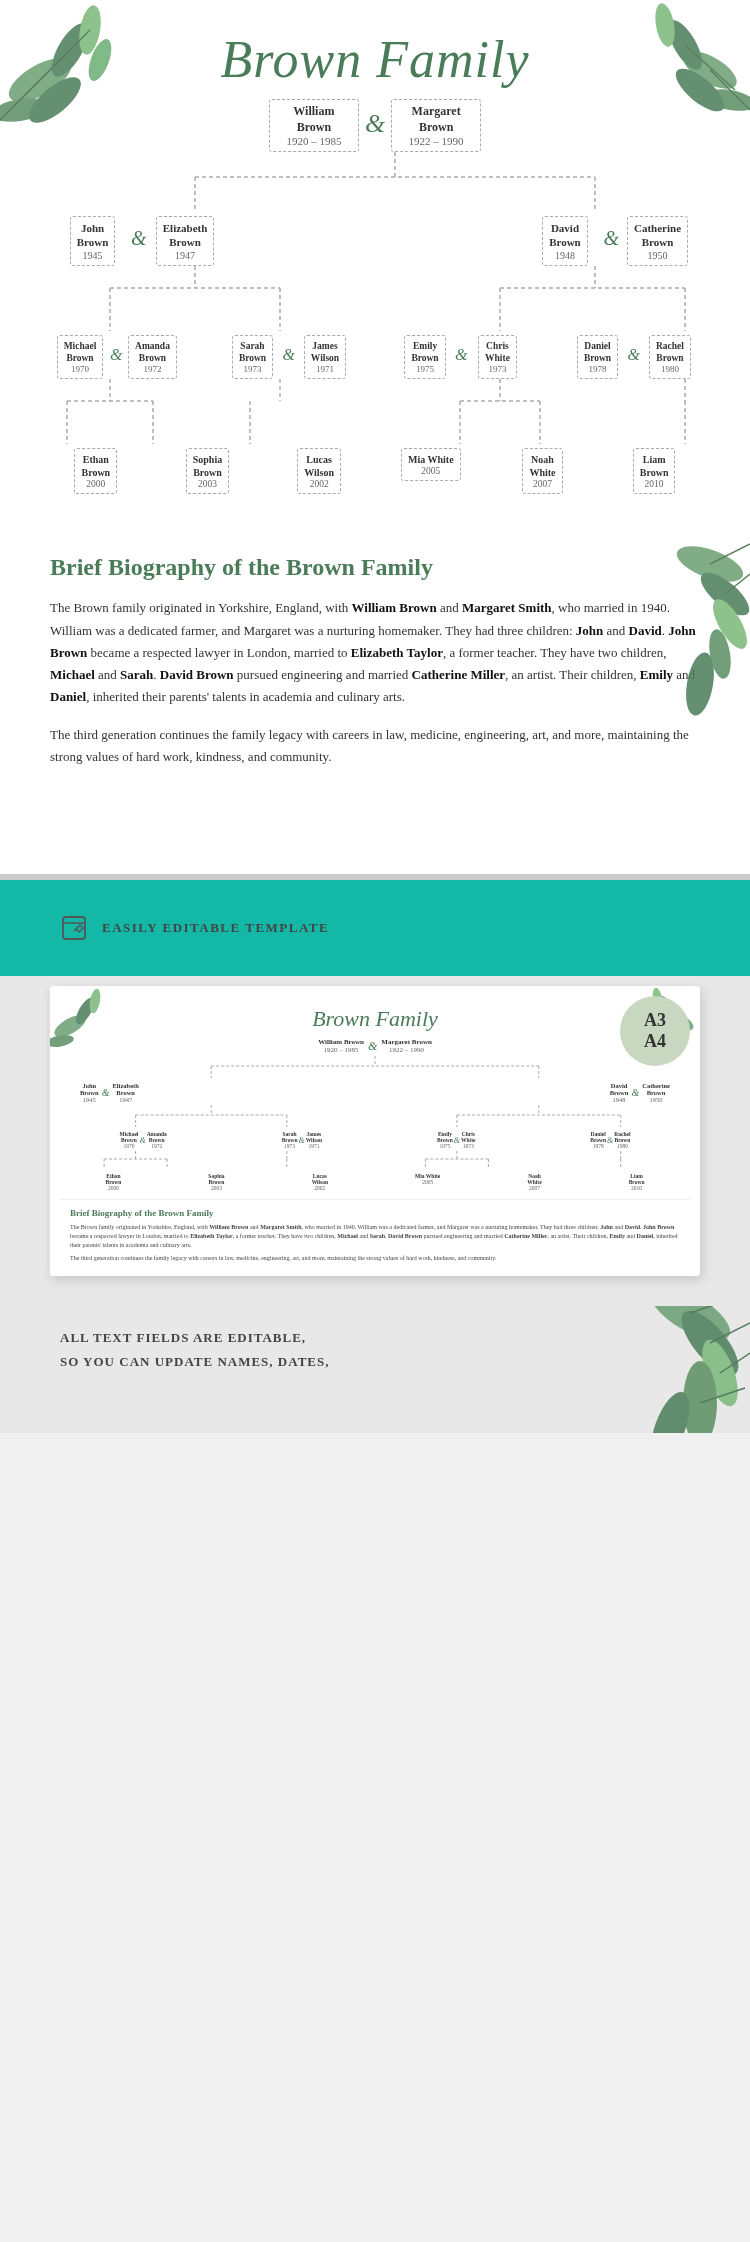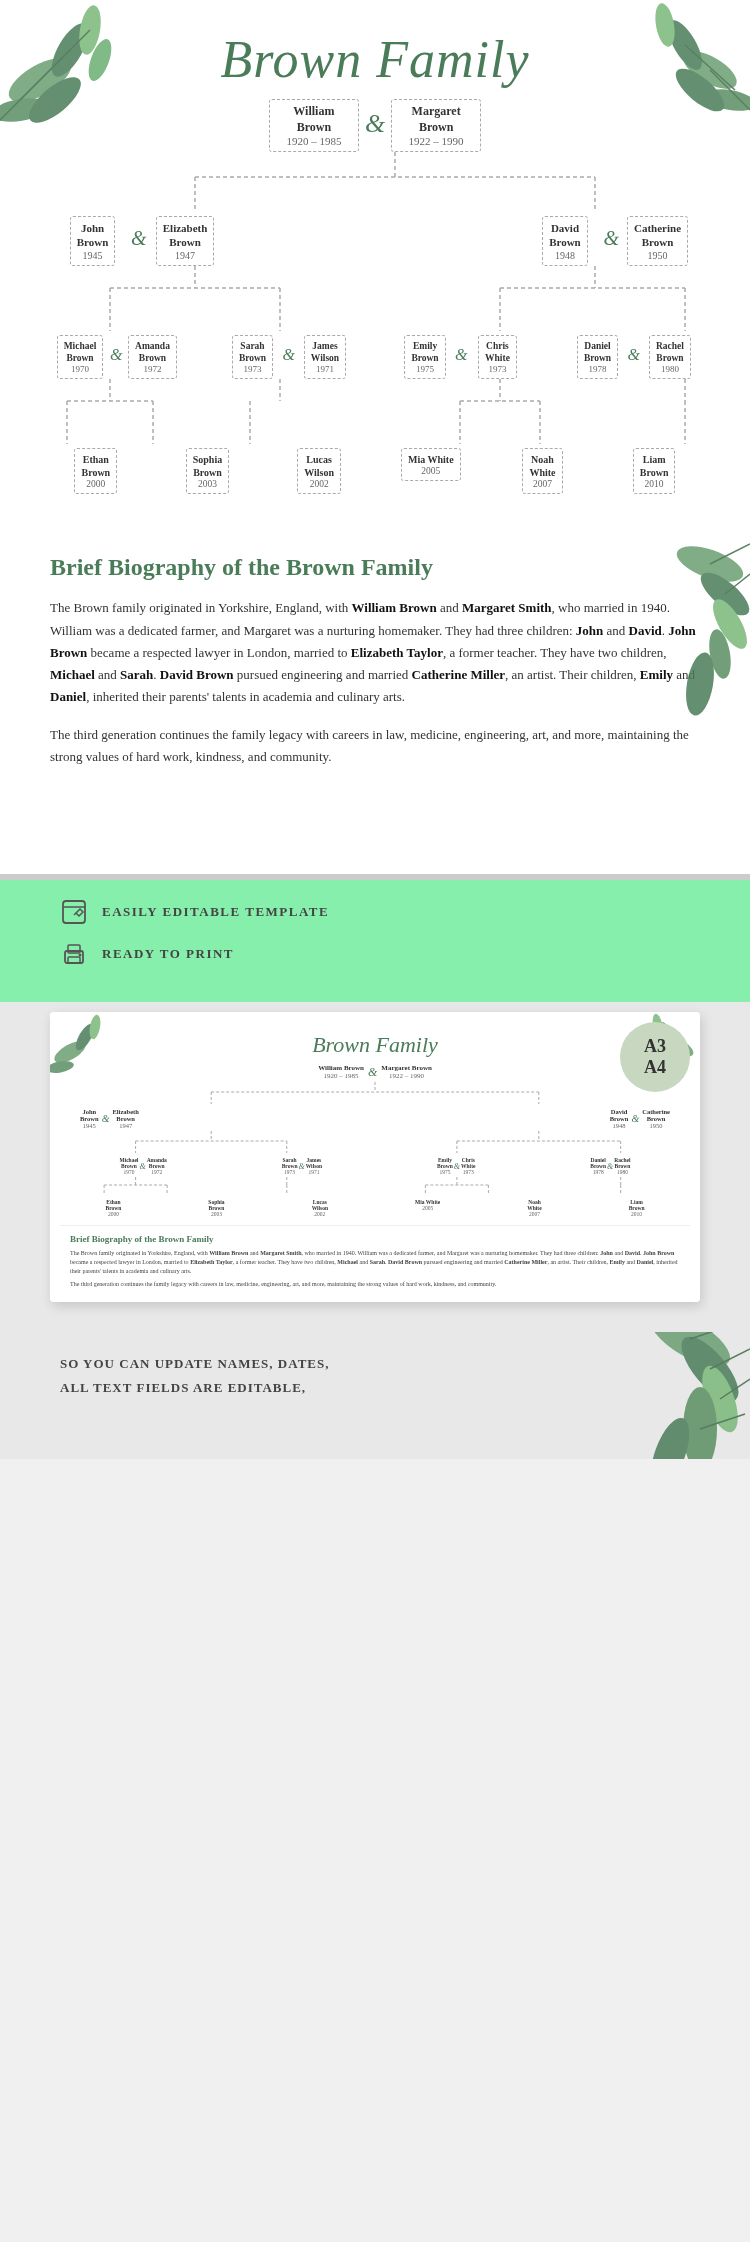--- a/index.html
+++ b/index.html
@@ -181,22 +181,22 @@
     .bio-text {
       font-size: 13px;
       line-height: 1.7;
       color: #333;
       margin-bottom: 16px;
     }
     .bio-text b { color: #111; }
 
     
     .section-info {
-      background: #86efac;
-      padding: 18px 40px 20px 60px;
+      background: #14b8a6;
+      padding: 34px 40px 20px 60px;
     }
     .info-item {
       display: flex;
       align-items: center;
       gap: 14px;
       margin-bottom: 14px;
     }
     .info-icon {
       width: 28px;
       height: 28px;
@@ -560,31 +560,20 @@
     <div class="info-icon">
       <svg width="28" height="28" viewBox="0 0 28 28">
         <rect x="3" y="3" width="22" height="22" rx="3" fill="none" stroke="#555" stroke-width="1.8"></rect>
         <line x1="3" y1="9" x2="25" y2="9" stroke="#555" stroke-width="1.5"></line>
         <path d="M16 15 L20 11 L23 14 L19 18 Z" fill="none" stroke="#555" stroke-width="1.5"></path>
         <line x1="14" y1="17" x2="16" y2="15" stroke="#555" stroke-width="1.5"></line>
       </svg>
     </div>
     <span class="info-label">EASILY EDITABLE TEMPLATE</span>
   </div>
-  <div class="info-item">
-    <div class="info-icon">
-      <svg width="28" height="28" viewBox="0 0 28 28">
-        <rect x="5" y="11" width="18" height="12" rx="2" fill="none" stroke="#555" stroke-width="1.8"></rect>
-        <rect x="8" y="5" width="12" height="8" rx="1" fill="none" stroke="#555" stroke-width="1.5"></rect>
-        <rect x="8" y="17" width="12" height="6" rx="1" fill="none" stroke="#555" stroke-width="1.5"></rect>
-        <circle cx="20" cy="15" r="1.5" fill="#555"></circle>
-      </svg>
-    </div>
-    <span class="info-label">READY TO PRINT</span>
-  </div>
 </div>
 
 <div class="preview-section">
 
   <div class="a3a4-badge">
     <span>A3</span>
     <span>A4</span>
   </div>
 
   <div class="preview-card">
@@ -730,15 +719,15 @@
         <ellipse cx="130" cy="170" rx="42" ry="17" fill="#5a8f62" transform="rotate(90 130 170)"></ellipse>
         <ellipse cx="100" cy="195" rx="38" ry="15" fill="#4a7c59" transform="rotate(110 100 195)"></ellipse>
         <line x1="120" y1="80" x2="180" y2="60" stroke="#3d6b45" stroke-width="1.5"></line>
         <line x1="140" y1="110" x2="180" y2="90" stroke="#3d6b45" stroke-width="1.5"></line>
         <line x1="150" y1="140" x2="180" y2="120" stroke="#3d6b45" stroke-width="1.5"></line>
         <line x1="130" y1="170" x2="175" y2="155" stroke="#3d6b45" stroke-width="1.5"></line>
       </g>
     </svg>
   </div>
 
+  <p class="footer-text">ALL TEXT FIELDS ARE EDITABLE,</p>
   <p class="footer-text">SO YOU CAN UPDATE NAMES, DATES,</p>
-  <p class="footer-text">ALL TEXT FIELDS ARE EDITABLE,</p>
 </div>
 
 </body></html>

